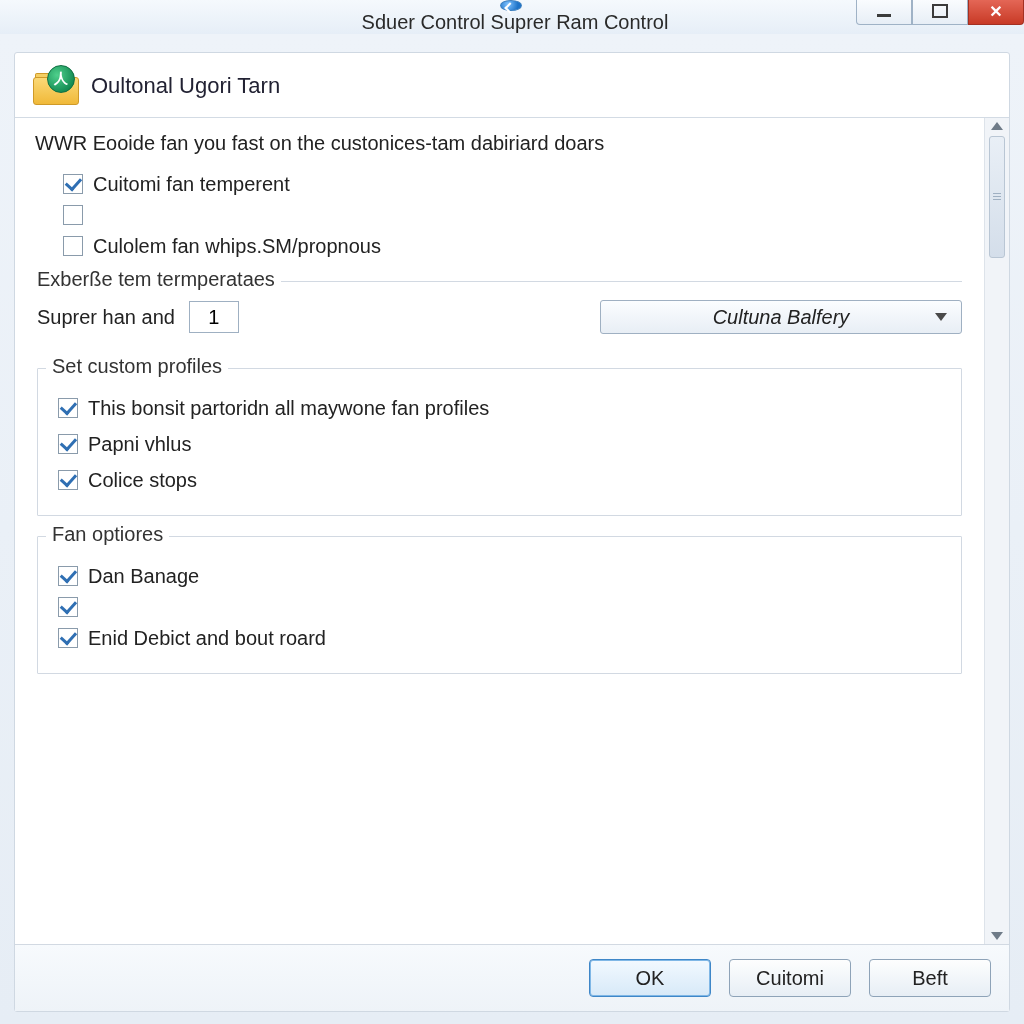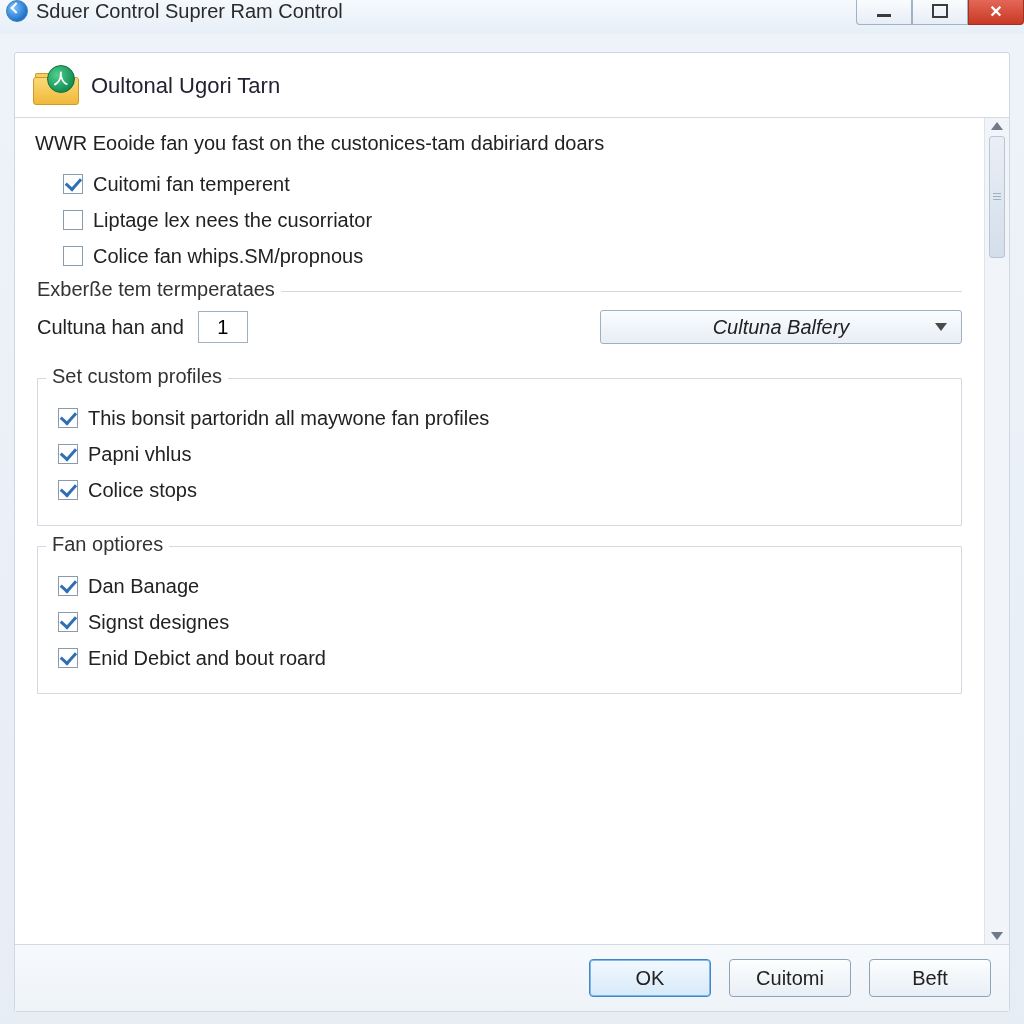--- a/index.html
+++ b/index.html
@@ -11,22 +11,24 @@
     color: #222;
     overflow: hidden;
   }
 
   
   .titlebar {
     height: 34px;
     background: linear-gradient(#f5f9fd, #e6eef7);
     border-bottom: 1px solid #b7c6d6;
     display: flex;
+    align-items: center;
     padding-left: 6px;
     position: relative;
+    flex-direction: column;
   }
   .titlebar .app-icon {
     width: 20px; height: 20px;
     border-radius: 50%;
     background: radial-gradient(circle at 35% 35%, #7ec2ff 0%, #1e73c8 70%);
     border: 1px solid #3c7fbf;
     margin-right: 8px;
     position: relative;
   }
   .titlebar .app-icon::after{
@@ -228,31 +230,30 @@
       <div class="content">
 
         <div class="intro-line">WWR Eooide fan you fast on the custonices-tam dabiriard doars</div>
 
         <div class="check-row">
           <span class="chk checked"></span>
           <span>Cuitomi fan temperent</span>
         </div>
         <div class="check-row">
           <span class="chk"></span>
-          <span>Liptage lex nees the cusorriator</span>
         </div>
         <div class="check-row">
           <span class="chk"></span>
-          <span>Colice fan whips.SM/propnous</span>
+          <span>Culolem fan whips.SM/propnous</span>
         </div>
 
         <div class="group flat">
           <span class="legend">Exberße tem termperataes</span>
           <div class="row-inline">
-            <span>Cultuna han and</span>
+            <span>Suprer han and</span>
             <input class="num-input" value="1" style="">
             <div class="dropdown">
               <span>Cultuna Balfery</span>
               <span class="dd-arrow"></span>
             </div>
           </div>
         </div>
 
         <div class="group">
           <span class="legend">Set custom profiles</span>
@@ -271,21 +272,20 @@
         </div>
 
         <div class="group">
           <span class="legend">Fan optiores</span>
           <div class="check-row" style="margin-left:4px">
             <span class="chk checked"></span>
             <span>Dan Banage</span>
           </div>
           <div class="check-row" style="margin-left:4px">
             <span class="chk checked"></span>
-            <span>Signst designes</span>
           </div>
           <div class="check-row" style="margin-left:4px">
             <span class="chk checked"></span>
             <span>Enid Debict and bout roard</span>
           </div>
         </div>
 
       </div>
 
       <div class="vscroll">

